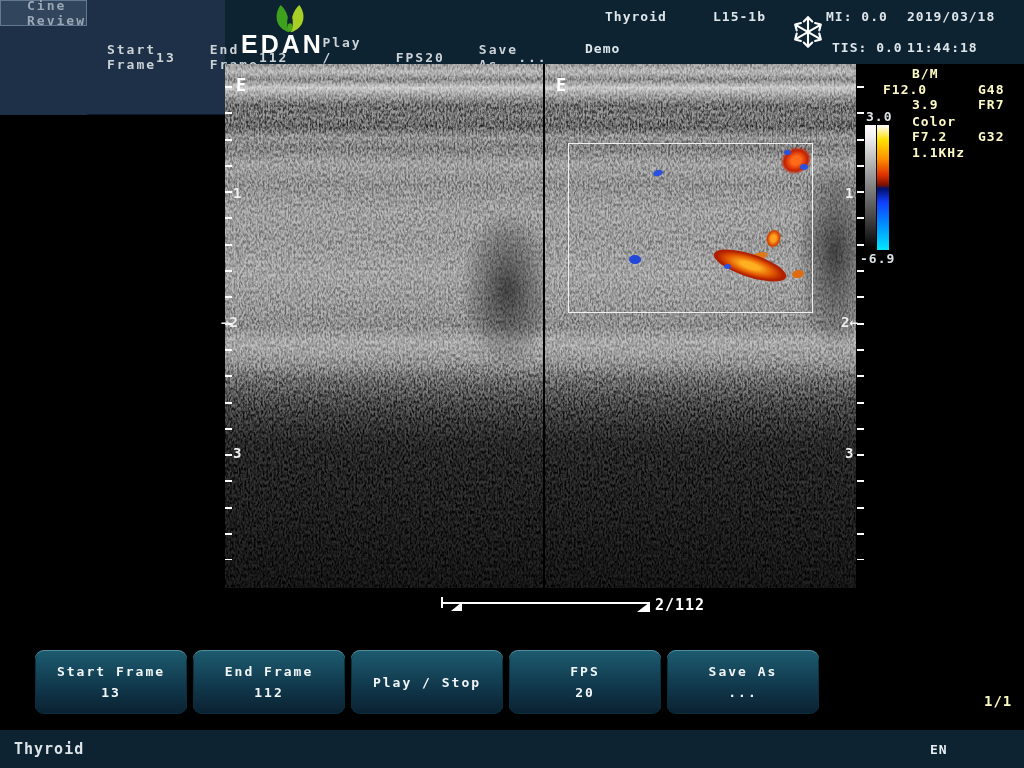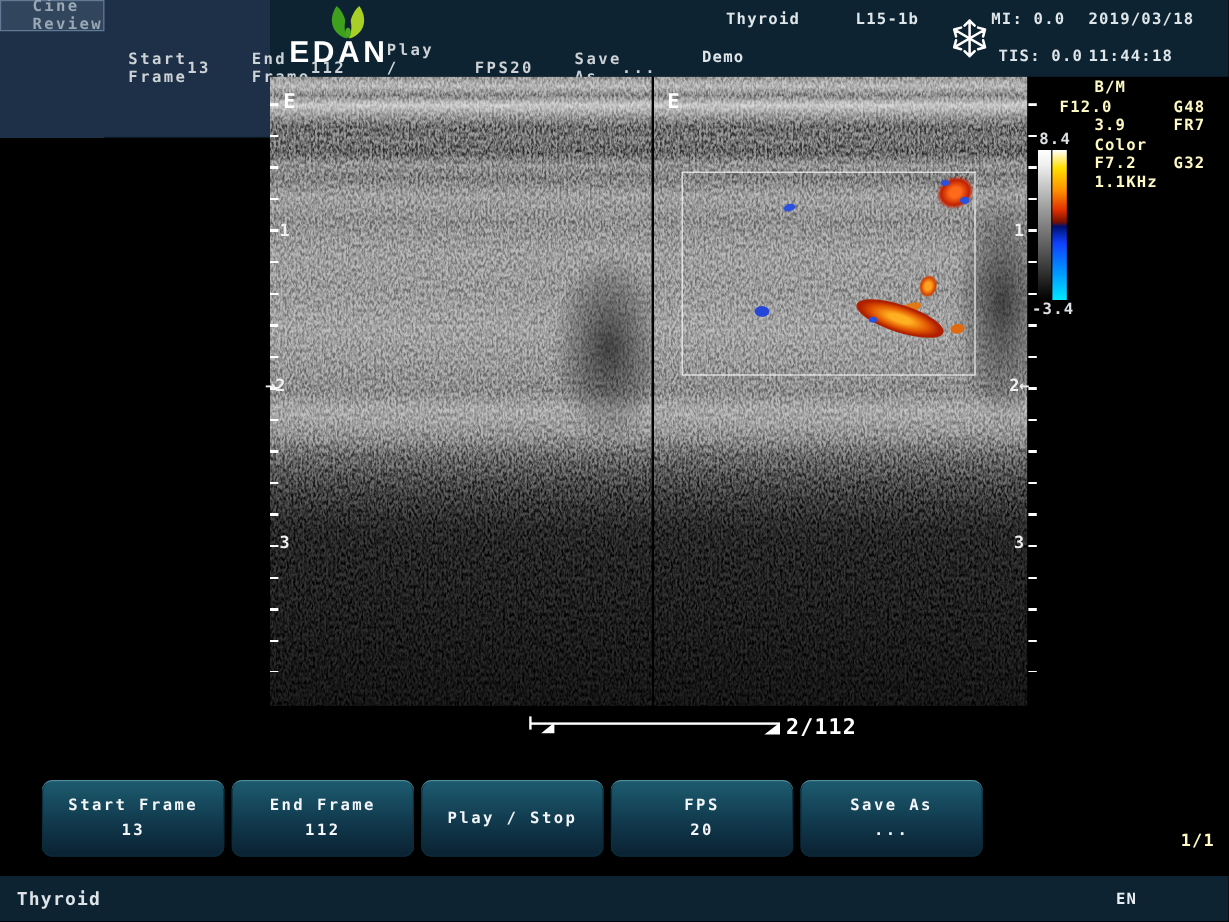--- a/index.html
+++ b/index.html
@@ -186,30 +186,30 @@
   <span class="t" style="left:912px;top:66px">B/M</span>
   <span class="t" style="left:883px;top:82px">F12.0</span>
   <span class="t" style="left:978px;top:82px">G48</span>
   <span class="t" style="left:912px;top:97px">3.9</span>
   <span class="t" style="left:978px;top:97px">FR7</span>
   <span class="t" style="left:912px;top:114px">Color</span>
   <span class="t" style="left:912px;top:129px">F7.2</span>
   <span class="t" style="left:978px;top:129px">G32</span>
   <span class="t" style="left:912px;top:145px">1.1KHz</span>
 
-  <span class="t" style="left:866px;top:109px;color:#dde1e3">8.4</span>
+  <span class="t" style="left:866px;top:109px;color:#dde1e3">3.0</span>
   <div class="graybar"></div>
   <div class="colorbar"></div>
-  <span class="t" style="left:860px;top:251px;color:#dde1e3">-3.4</span>
+  <span class="t" style="left:860px;top:251px;color:#dde1e3">-6.9</span>
 
   <div class="cine-start"></div>
   <div class="cine-line"></div>
   <div class="tri tri-cur"></div>
   <div class="tri tri-end"></div>
-  <span class="t" style="left:655px;top:596px;color:#fff;font-size:18px">2/112</span>
+  <span class="t" style="left:655px;top:596px;color:#fff;font-size:15px">2/112</span>
 
   <div class="softkey" style="left:35px">
     <span>Start Frame</span>
       <span>13</span>
   </div>
   <div class="softkey" style="left:193px">
     <span>End Frame</span>
       <span>112</span>
   </div>
   <div class="softkey" style="left:351px">

